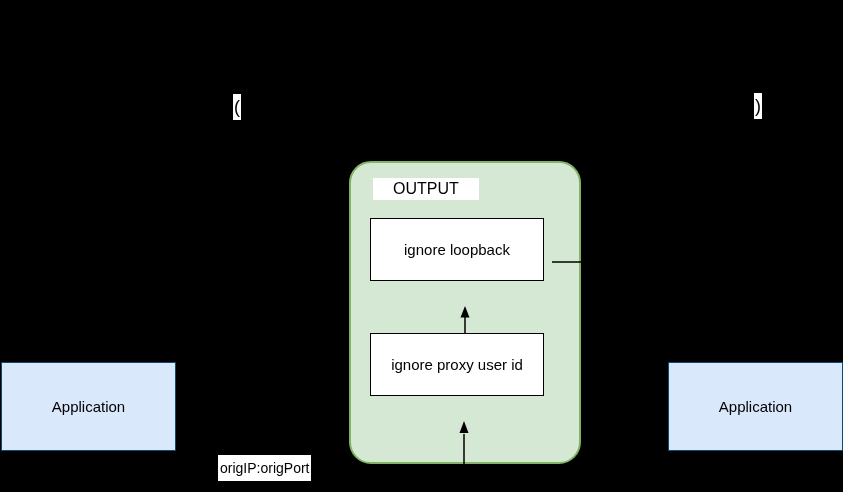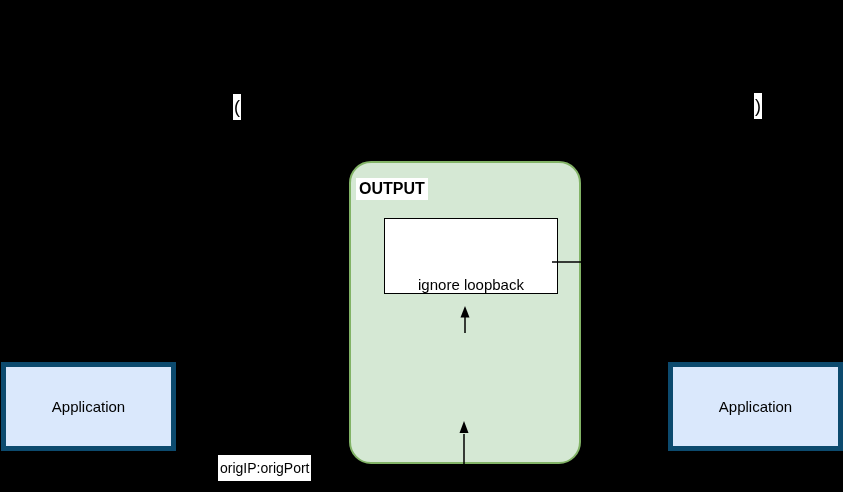--- a/index.html
+++ b/index.html
@@ -16,49 +16,47 @@
     position: absolute;
     left: 349px; top: 161px;
     width: 232px; height: 303px;
     background: #d5e8d4;
     border: 2px solid #82b366;
     border-radius: 22px;
     box-sizing: border-box;
   }
   .chain-label {
     position: absolute;
-    left: 356px; top: 178px;
+    left: 373px; top: 178px;
     background: #ffffff;
     font-size: 16px;
     line-height: 22px;
-    padding: 0 3px;
+    padding: 0 20px;
     white-space: nowrap;
-    font-weight: bold;
   }
   .node {
     position: absolute;
     display: flex;
     align-items: center;
     justify-content: center;
     box-sizing: border-box;
     font-size: 15px;
     text-align: center;
   }
   .rule-node {
     background: #ffffff;
     border: 1px solid #000000;
-    width: 174px; height: 76px;
-    left: 384px;
-    align-items: flex-end;
+    width: 174px; height: 63px;
+    left: 370px;
   }
   .rule-loopback { top: 218px; }
   .rule-proxy    { top: 333px; }
   .app-node {
     background: #dae8fc;
-    border: 5px solid #0c4a6e;
+    border: 1px solid #0c4a6e;
     width: 175px; height: 89px;
     top: 362px;
   }
   .app-left  { left: 1px; }
   .app-right { left: 668px; }
   .paren-label {
     position: absolute;
     background: #ffffff;
     font-size: 18px;
     line-height: 26px;
@@ -85,20 +83,23 @@
 </head>
 <body>
 
 <div class="canvas">
 
   <div class="container-box"></div>
 
   <div class="node rule-node rule-loopback">
     <span>ignore loopback</span>
   </div>
+  <div class="node rule-node rule-proxy">
+    <span>ignore proxy user id</span>
+  </div>
 
   <svg class="arrow-layer" width="843" height="492" viewBox="0 0 843 492" xmlns="http://www.w3.org/2000/svg">
 
     <g>
       <line x1="465" y1="333" x2="465" y2="316" stroke="#000000" stroke-width="1.5"></line>
       <polygon points="465,306 460.5,317.5 469.5,317.5" fill="#000000"></polygon>
     </g>
 
     <g>
       <line x1="464" y1="490" x2="464" y2="434" stroke="#000000" stroke-width="1.5"></line>

